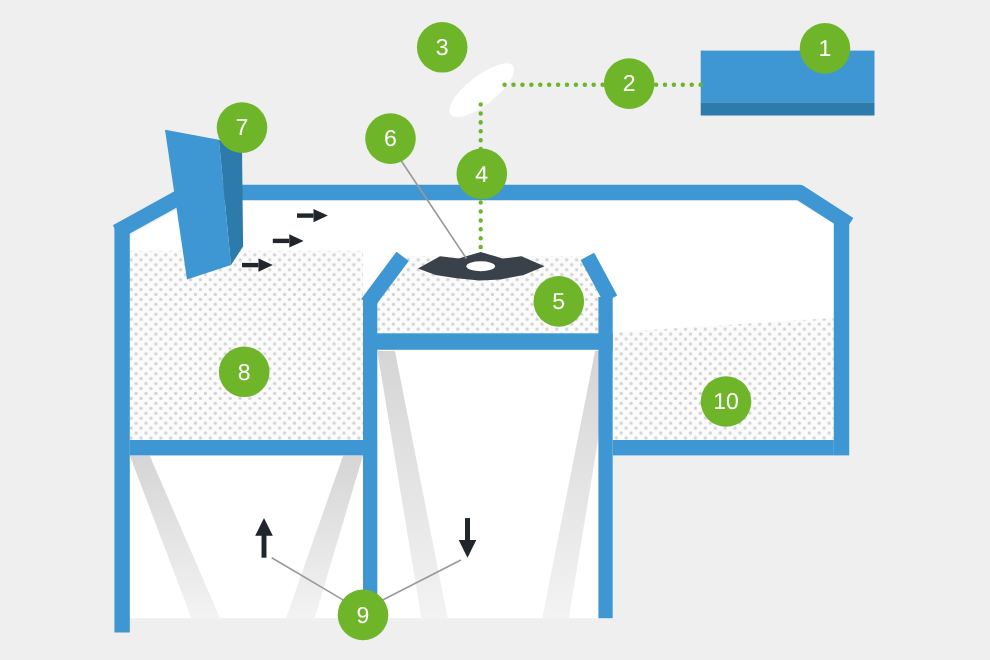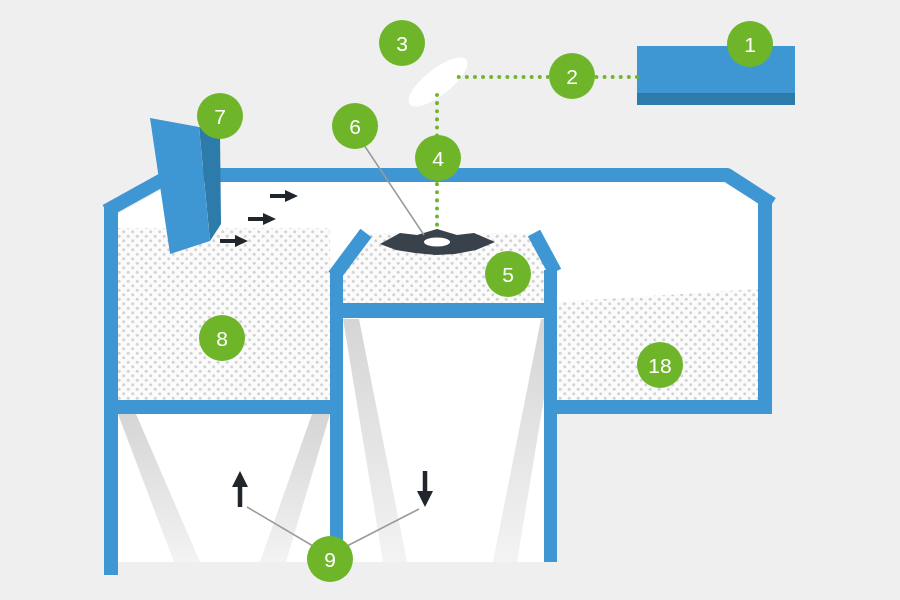--- a/index.html
+++ b/index.html
@@ -133,16 +133,16 @@
   <div class="label" style="left:220px;top:116px">
       <span>7</span>
     </div>
   <div class="label" style="left:222px;top:338px">
       <span>8</span>
     </div>
   <div class="label" style="left:330px;top:559px">
       <span>9</span>
     </div>
   <div class="label" style="left:660px;top:365px">
-      <span>18</span>
+      <span>10</span>
     </div>
 
 </div>
 
 </body></html>

